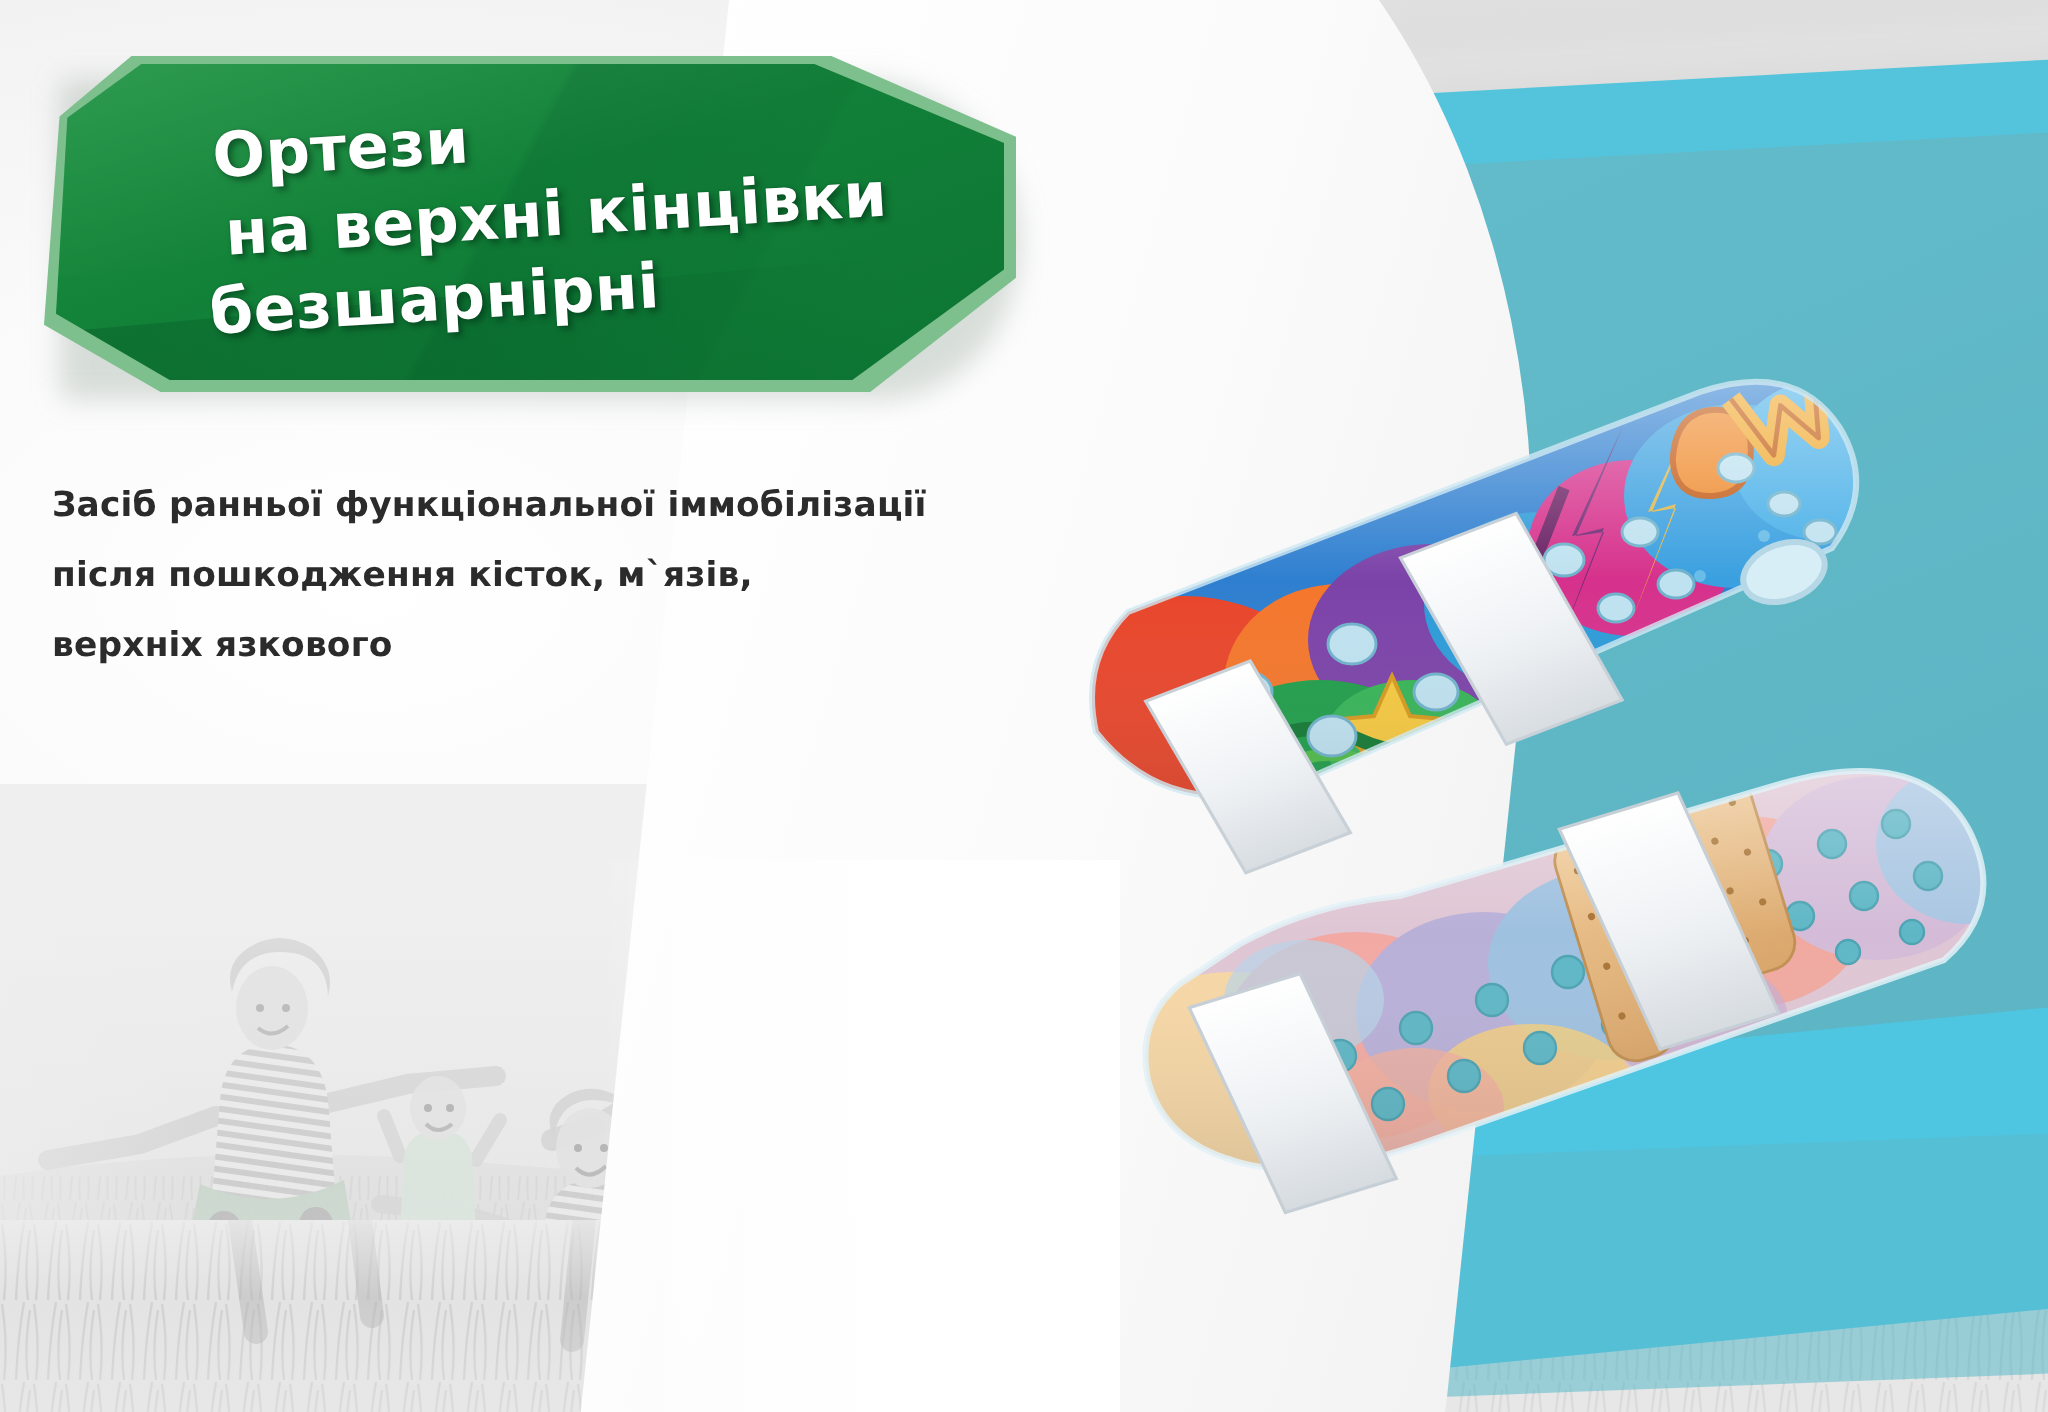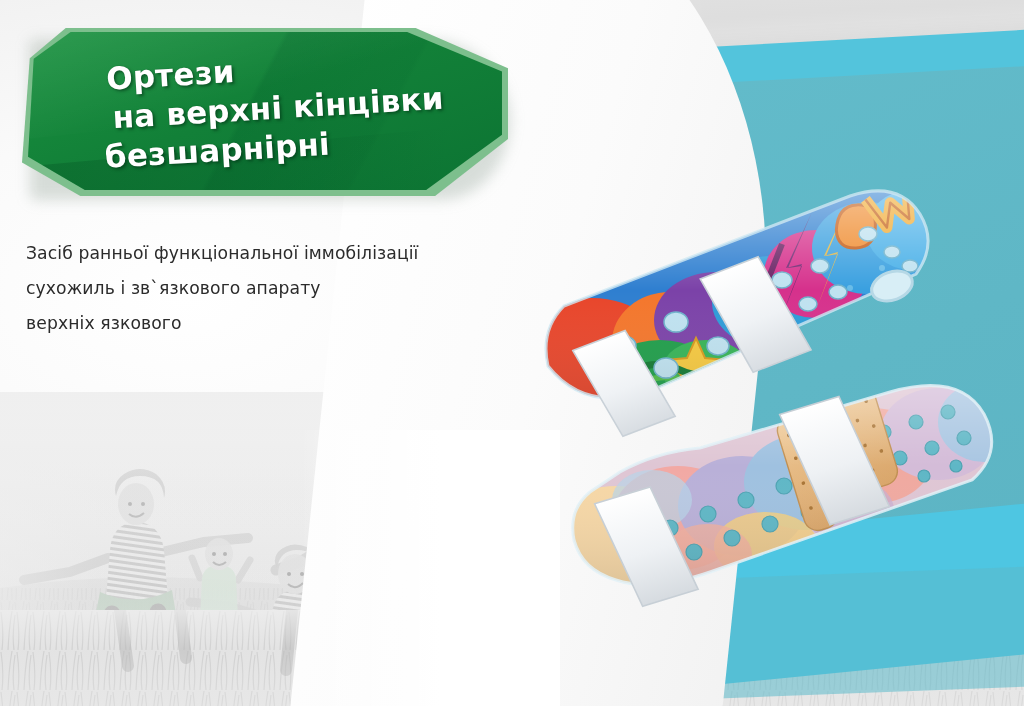--- a/index.html
+++ b/index.html
@@ -160,21 +160,21 @@
 
   
   .body-text {
     position:absolute; left:26px; top:236px; width:480px;
     font-family:"DejaVu Sans", sans-serif;
     font-size:17.2px;
     line-height:35px;
     color:#2b2b2b;
     letter-spacing:.1px;
   }
-  .body-text div { white-space:nowrap; }
+  .body-text div { white-space:nowrap;font-weight:bold; }
 
   
   .product-layer { position:absolute; left:0; top:0; width:1024px; height:706px; pointer-events:none; }
   .product-layer svg { position:absolute; }
   #orth-top { left:520px; top:170px; }
   #orth-bot { left:560px; top:340px; }
 </style>
 </head>
 <body>
 
@@ -472,17 +472,17 @@
     </div>
     <div class="banner-text">
       <div class="banner-line bl1">Ортези</div>
       <div class="banner-line bl2">на верхні кінцівки</div>
       <div class="banner-line bl3">безшарнірні</div>
     </div>
   </div>
 
   <div class="body-text">
     <div>Засіб ранньої функціональної іммобілізації</div>
-    <div>сухожиль  і зв`язкового апарату</div>
+    <div>після пошкодження кісток, м`язів,</div>
     <div>верхніх язкового</div>
   </div>
 
 </div>
 
 </body></html>

